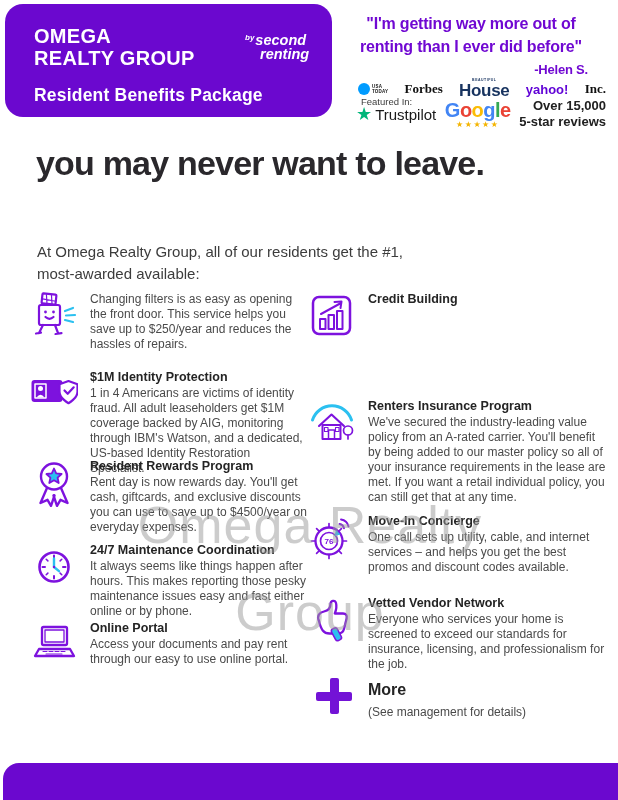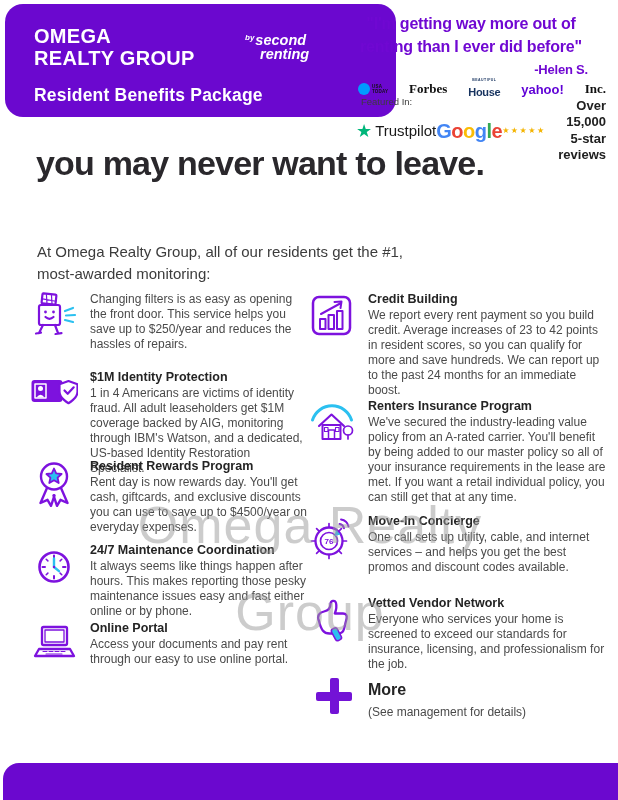--- a/index.html
+++ b/index.html
@@ -4,21 +4,21 @@
 <style>
   * { margin:0; padding:0; box-sizing:border-box; }
   html,body { background:#e8e8e8; }
   .page {
     position:relative; width:618px; height:800px; margin:0 auto;
     background:#ffffff; overflow:hidden;
     font-family:"Liberation Sans", sans-serif; color:#2b2b2b;
   }
 
   
-  .header-box { position:absolute; left:5px; top:4px; width:391px; height:113px;
+  .header-box { position:absolute; left:5px; top:4px; width:327px; height:113px;
     background:#6B08CF; border-radius:18px; }
   .company { position:absolute; left:29px; top:21px; color:#fff; font-weight:bold;
     font-size:20px; line-height:1.1; letter-spacing:.3px; }
   .package-label { position:absolute; left:29px; top:81px; color:#fff; font-weight:bold;
     font-size:17.5px; letter-spacing:.2px; }
   .rbp-logo { position:absolute; left:182px; top:16px; width:50px; height:50px; }
   .rbp-cyan { position:absolute; left:7px; top:8px; width:37px; height:37px;
     background:#2CCDE5; border-radius:9px; transform:rotate(45deg); }
   .rbp-white { position:absolute; left:7px; top:5px; width:36px; height:36px;
     background:#fff; border-radius:8px; transform:rotate(45deg); }
@@ -36,29 +36,29 @@
   .quote-attr { text-align:right; padding-right:16px; font-size:13px; margin-top:3px; }
   .featured-label { position:absolute; left:361px; top:69px; font-size:9.5px; color:#3d3d3d;margin-top:27px; }
   .press-row { position:absolute; left:358px; top:80px; width:248px; height:18px;
     display:flex; align-items:center; justify-content:space-between; }
   .usatoday { display:flex; align-items:center; gap:2px; }
   .usatoday .dot { width:12px; height:12px; border-radius:50%; background:#009BFF; }
   .usatoday .txt { font-size:4.5px; font-weight:bold; color:#111; line-height:1.15; letter-spacing:.2px; }
   .forbes { font-family:"Liberation Serif", serif; font-weight:bold; font-size:13px; color:#101010; }
   .house { text-align:center; color:#17335F; line-height:1; }
   .house .small { font-size:3.5px; font-weight:bold; letter-spacing:.5px; display:block; }
-  .house .big { font-size:11px; font-weight:bold; letter-spacing:-.3px; }
+  .house .big { font-size:17px; font-weight:bold; letter-spacing:-.3px; }
   .yahoo { font-weight:bold; font-size:13px; color:#5F01D6; }
   .inc { font-family:"Liberation Serif", serif; font-weight:bold; font-size:13px; color:#101010; }
   .reviews-row { position:absolute; left:356px; top:98px; width:250px;
     display:flex; align-items:center; justify-content:space-between; }
   .trustpilot { display:flex; align-items:center; gap:3px; }
   .tp-star { color:#00B67A; font-size:18px; line-height:1; }
   .tp-label { font-size:15px; color:#191919; }
-  .google { display:flex; flex-direction:row; align-items:center; line-height:1; }
+  .google { display:flex; flex-direction:column; align-items:center; line-height:1; }
   .google .word { font-size:20px; font-weight:bold; letter-spacing:-.5px; }
   .gl-b { color:#4285F4; } .gl-r { color:#EA4335; } .gl-y { color:#FBBC05; } .gl-g { color:#34A853; }
   .g-stars { font-size:8px; color:#F4B400; letter-spacing:1.5px; margin-top:1px; }
   .reviews-txt { text-align:right; font-weight:bold; font-size:13px; line-height:1.25; color:#202020; }
 
   
   .headline { position:absolute; left:36px; top:139px; font-size:34px; font-weight:bold;
     color:#2A282C; line-height:1.45; letter-spacing:-.8px; }
   .subtitle { position:absolute; left:37px; top:241px; font-size:15px; color:#3C3C3C; line-height:1.45; }
 
@@ -140,21 +140,21 @@
       <div>Over 15,000</div>
       <div>5-star reviews</div>
     </div>
   </div>
 
   <div class="headline">
     <div>you may never want to leave.</div>
   </div>
   <div class="subtitle">
     <div>At Omega Realty Group, all of our residents get the #1,</div>
-    <div>most-awarded monitoring:</div>
+    <div>most-awarded available:</div>
   </div>
 
   <div class="benefit" style="top:292px;left:30px;width:278px">
     <span class="bicon">
       <svg width="48" height="48" viewBox="0 0 48 48" fill="none" stroke="#7D12DE" stroke-width="2.2" stroke-linecap="round" stroke-linejoin="round">
         <path d="M35 19 L43 16" stroke="#2BC0F0"></path>
           <path d="M36 23.5 L45 23" stroke="#2BC0F0"></path>
           <path d="M35 28 L43 30" stroke="#2BC0F0"></path>
         <rect x="9" y="13" width="21" height="20" rx="2"></rect>
         <g transform="rotate(6 19 7)">
@@ -241,21 +241,20 @@
         <rect x="5" y="5" width="37" height="37" rx="6"></rect>
         <rect x="12" y="27" width="5.5" height="10" stroke-width="2"></rect>
         <rect x="20.5" y="23" width="5.5" height="14" stroke-width="2"></rect>
         <rect x="29" y="19" width="5.5" height="18" stroke-width="2"></rect>
         <path d="M13 22 L33 11" stroke-width="2"></path>
         <path d="M26.5 10 l7 -.5 l-1 6.5" stroke-width="2"></path>
       </svg>
     </span>
     <div class="btext">
       <div class="btitle">Credit Building</div>
-      <div class="bdesc">We report every rent payment so you build credit. Average increases of 23 to 42 points in resident scores, so you can qualify for more and save hundreds. We can report up to the past 24 months for an immediate boost.</div>
     </div>
   </div>
 
   <div class="benefit" style="top:399px;left:308px;width:298px">
     <span class="bicon">
       <svg width="48" height="48" viewBox="0 0 48 48" fill="none" stroke="#7D12DE" stroke-width="2.1" stroke-linecap="round" stroke-linejoin="round">
         <path d="M4.5 21 A 20.5 20.5 0 0 1 43.5 21" stroke="#2BC0F0" stroke-width="3"></path>
         <path d="M11 27 L23.5 15.5 L36 27"></path>
         <rect x="14.5" y="26" width="18" height="14" stroke-width="2"></rect>
         <rect x="20.5" y="31" width="6" height="9" stroke-width="1.5"></rect>

